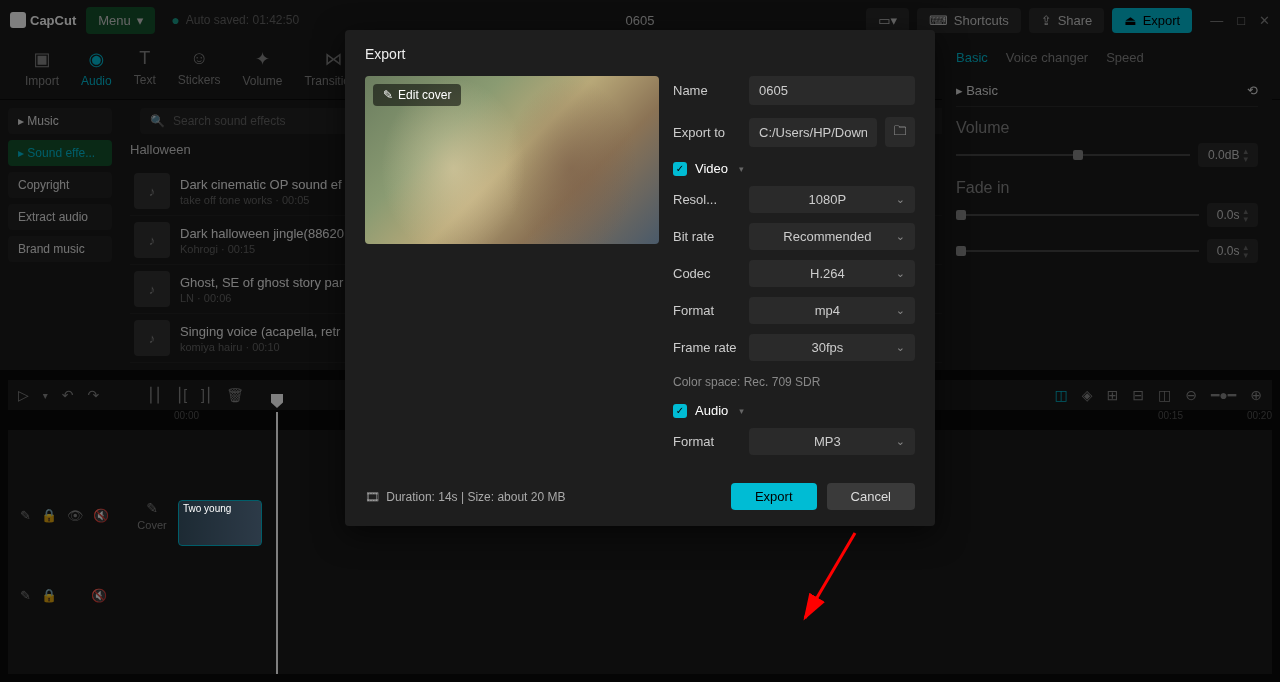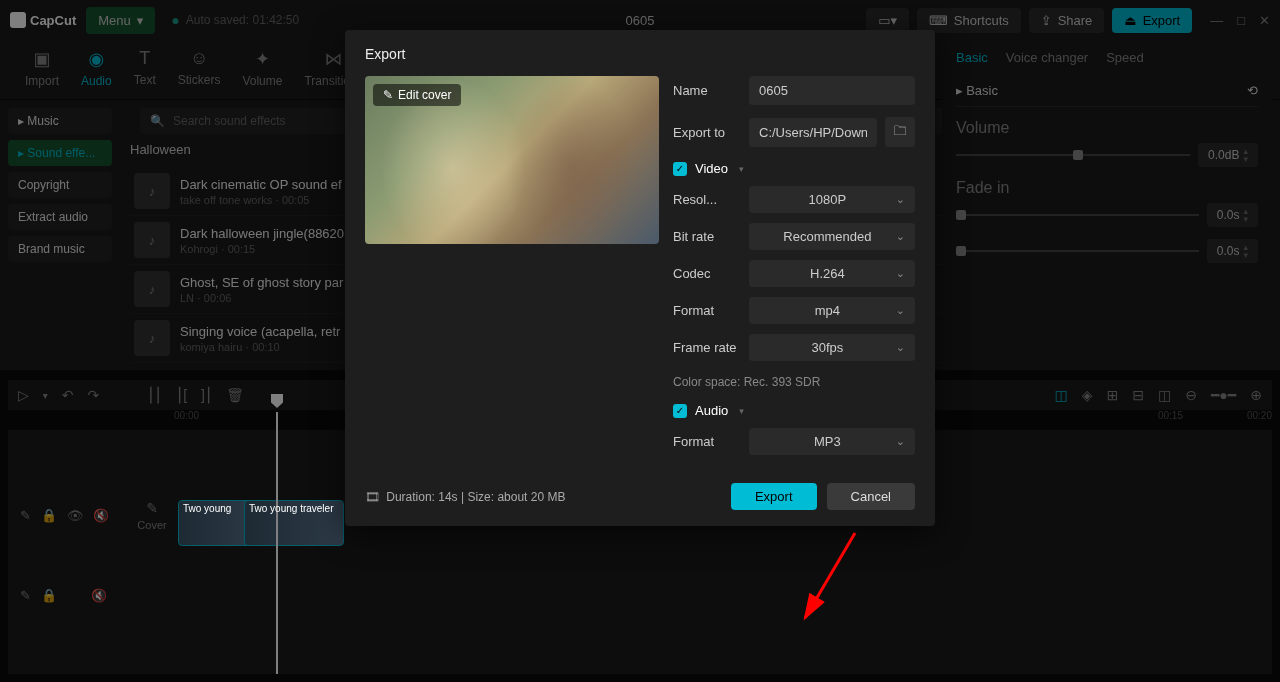--- a/index.html
+++ b/index.html
@@ -303,23 +303,20 @@
     <span style="width:14px"></span>
     <span>🔇</span>
   </div>
   <div class="cover-cell">
     <span class="ci">✎</span>
     <span>Cover</span>
   </div>
   <div class="clip video" style="top:70px; left:170px; width:84px;">
     <span class="label">Two young</span>
   </div>
-  <div class="clip video" style="top:70px; left:236px; width:100px;">
-    <span class="label">Two young traveler</span>
-  </div>
   <div class="playhead-tl" style="left:268px; top:-18px;">
     <div class="playhead-head"></div>
   </div>
 </div>
 
 <div class="modal-overlay">
   <div class="modal">
     <div class="modal-title">Export</div>
     <div class="modal-body">
       <div class="cover-preview">
@@ -374,21 +371,21 @@
               <span class="chev">⌄</span>
             </div>
         </div>
         <div class="select-row">
           <div class="form-label">Frame rate</div>
           <div class="select-box">
               <span class="val">30fps</span>
               <span class="chev">⌄</span>
             </div>
         </div>
-        <div class="color-space">Color space: Rec. 393 SDR</div>
+        <div class="color-space">Color space: Rec. 709 SDR</div>
 
         <div class="section-check">
           <span class="cb">✓</span>
           <span>Audio</span>
             <span class="little-chev">▾</span>
         </div>
         <div class="select-row">
           <div class="form-label">Format</div>
           <div class="select-box">
               <span class="val">MP3</span>

